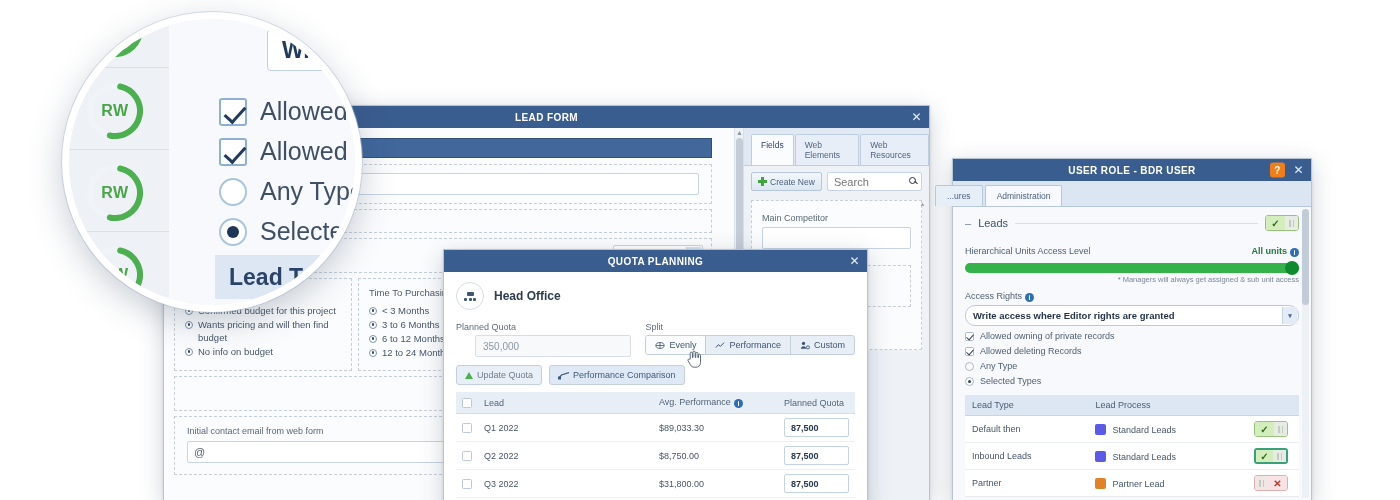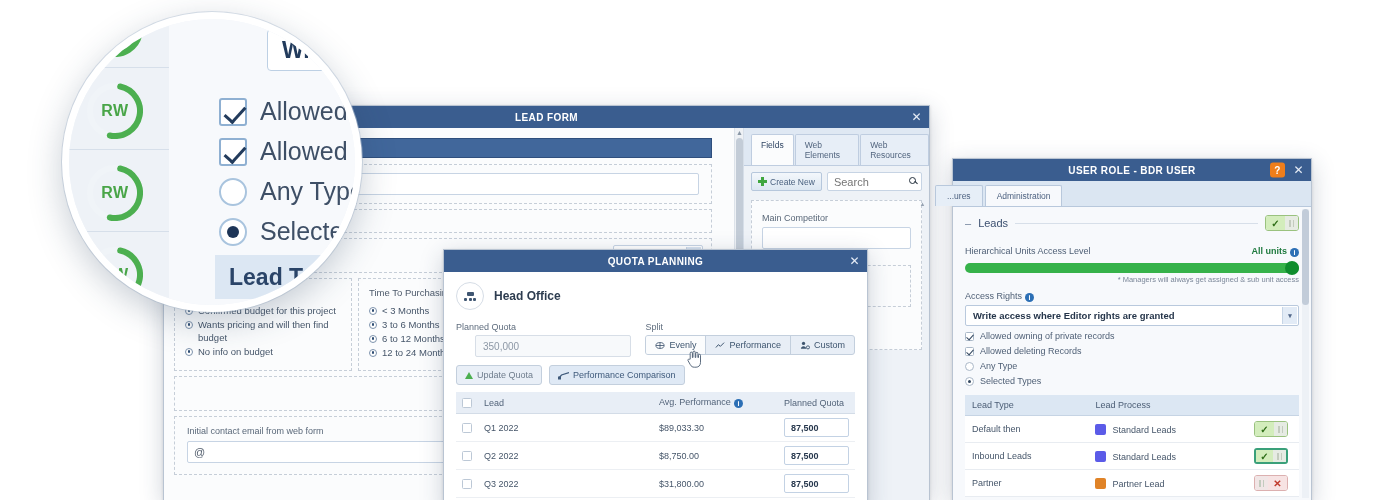--- a/index.html
+++ b/index.html
@@ -171,21 +171,21 @@
   .toggle.hl { border:2px solid #3aa07a; }
 
   .ur-row { display:flex; justify-content:space-between; align-items:baseline; }
   .ur-sm { font-size:9px; color:#4e5f75; }
   .allunits { font-size:9px; color:#1f7a3f; font-weight:700; }
   .slider { height:10px; border-radius:6px; background:#36b24a; margin:5px 0 2px 0; position:relative; }
   .slider .knob { position:absolute; right:0; top:-2px; width:14px; height:14px; border-radius:50%;
                   background:#0e8c2d; }
   .note { font-size:7.5px; color:#7b8799; text-align:right; margin-bottom:7px; }
   .ar-label { font-size:9px; color:#4e5f75; margin-bottom:3px; }
-  .ar-select { height:21px; border:1px solid #b9c9dd; background:#fff; border-radius:2px; position:relative;
+  .ar-select { height:21px; border:1px solid #b9c9dd; background:#fff; border-radius:10px; position:relative;
                display:flex; align-items:center; padding-left:7px; font-size:9.5px; font-weight:700; color:#25354a; }
   .ar-select .caret { position:absolute; right:1px; top:1px; bottom:1px; width:15px; background:#e2ebf6;
                       border-left:1px solid #c6d5e6; display:flex;align-items:center;justify-content:center;
                       font-size:7px; color:#52678a; }
   .chkline { display:flex; align-items:center; gap:6px; font-size:9px; color:#4e5f75; margin-top:5px; }
   .chk { width:9px;height:9px;border:1px solid #aab8c8;background:#fff;border-radius:1.5px;position:relative;
          flex:0 0 9px; }
   .chk.on::after { content:""; position:absolute; left:2px; top:0px; width:3px; height:6px;
          border:solid #33475f; border-width:0 1.4px 1.4px 0; transform:rotate(42deg); }
   .rdo { width:9px;height:9px;border:1px solid #aab8c8;background:#fff;border-radius:50%;position:relative;flex:0 0 9px;}

